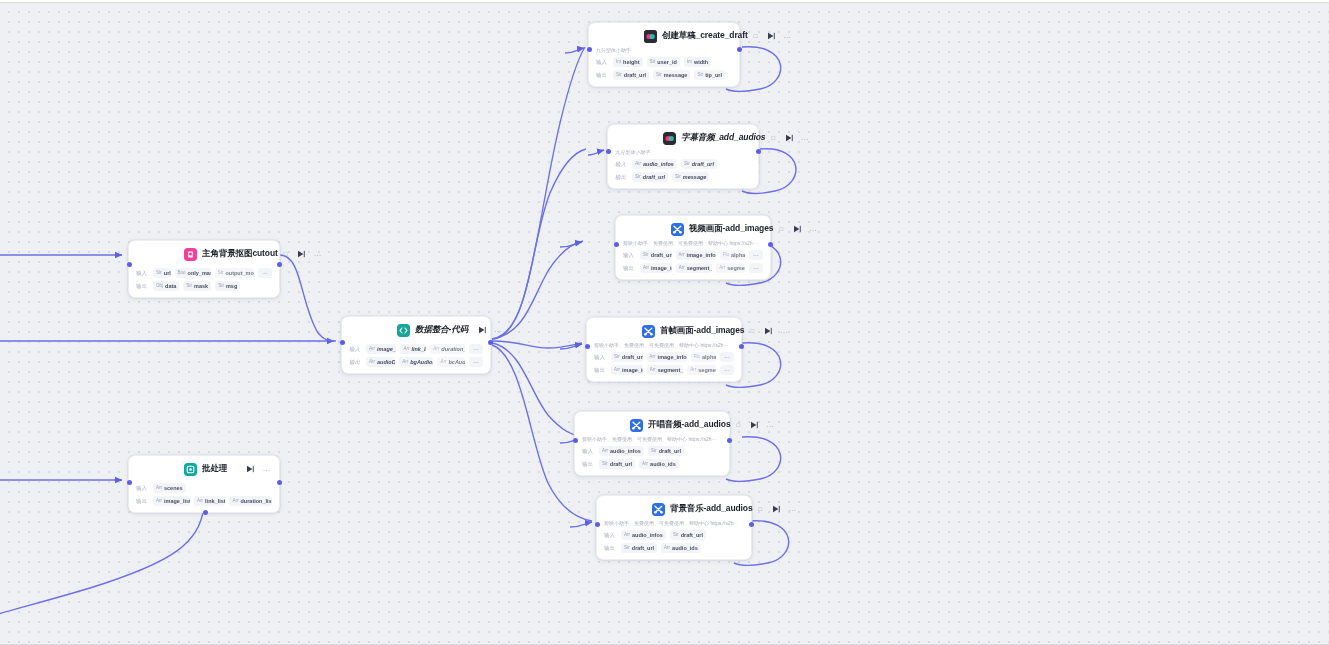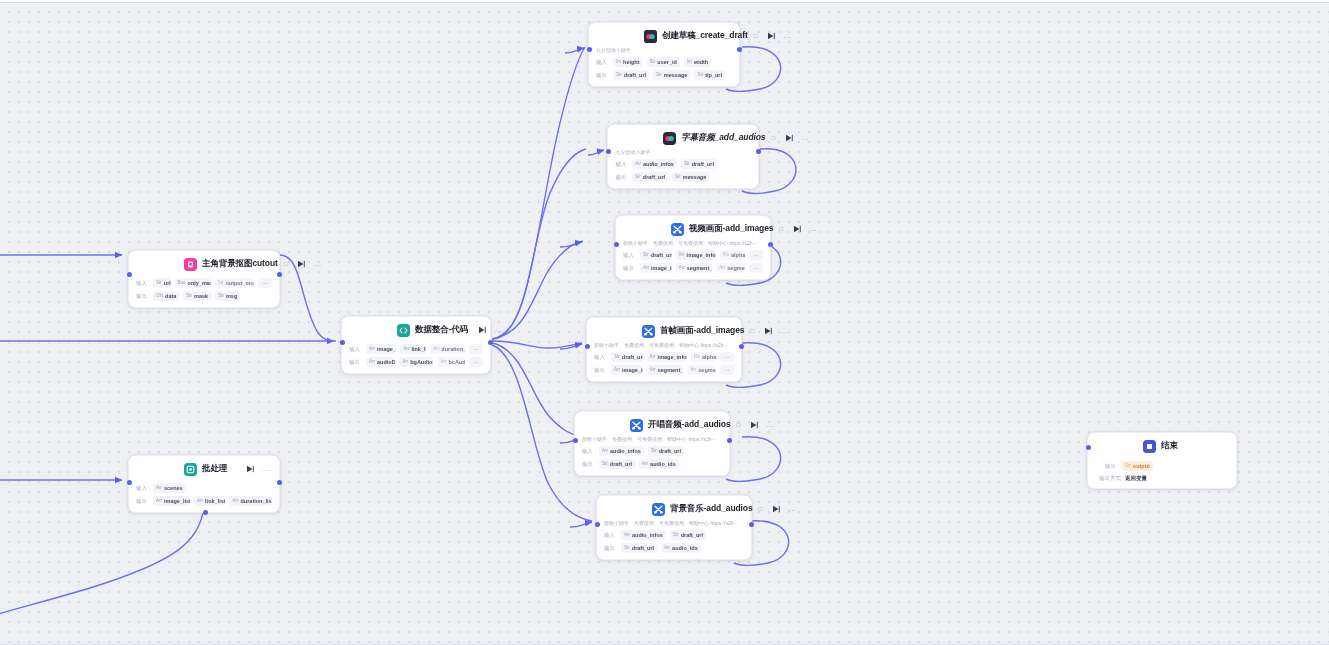--- a/index.html
+++ b/index.html
@@ -520,21 +520,21 @@
         </span>
       <span class="chip">
           <span class="ctype">Arr</span>
           <span>audio_ids</span>
         </span>
     </div>
     <span class="port left" style="top:26px;"></span>
     <span class="port right" style="top:26px;"></span>
   </div>
 
-  <div class="node" style="left:128px; top:247px; width:152px;">
+  <div class="node" style="left:128px; top:237px; width:152px;">
     <div class="node-head">
       <span class="node-icon">
         <svg width="13" height="13" viewBox="0 0 13 13">
             <rect width="13" height="13" rx="3" fill="#f0419a"></rect>
             <path d="M4.2,3.5 h4.6 v6 h-4.6 z" fill="#fff" opacity="0.9"></path>
             <circle cx="6.5" cy="6" r="1.5" fill="#f0419a"></circle>
           </svg>
       </span>
       <span class="node-title">主角背景抠图cutout</span>
       <span class="title-badge">□</span>
@@ -575,21 +575,21 @@
         </span>
       <span class="chip">
           <span class="ctype">Str</span>
           <span>msg</span>
         </span>
     </div>
     <span class="port left" style="top:21px;"></span>
     <span class="port right" style="top:21px;"></span>
   </div>
 
-  <div class="node" style="left:341px; top:313px; width:150px;">
+  <div class="node" style="left:341px; top:313px; width:150px;font-style:italic;">
     <div class="node-head">
       <span class="node-icon">
         <svg width="13" height="13" viewBox="0 0 13 13">
             <rect width="13" height="13" rx="3" fill="#16a79a"></rect>
             <path d="M5,4 L3,6.5 L5,9 M8,4 L10,6.5 L8,9" stroke="#fff" stroke-width="1.1" fill="none" stroke-linecap="round" stroke-linejoin="round"></path>
           </svg>
       </span>
       <span class="node-title">数据整合-代码</span>
       <span class="head-spacer"></span>
       <span class="play-icon">
@@ -675,38 +675,14 @@
       <span class="chip">
           <span class="ctype">Arr</span>
           <span>duration_list</span>
         </span>
     </div>
     <span class="port left" style="top:24px;"></span>
     <span class="port right" style="top:24px;"></span>
     <span class="port bottom" style="left:74px;"></span>
   </div>
 
-  <div class="node" style="left:1087px; top:429px; width:150px;">
-    <div class="node-head">
-      <span class="node-icon">
-        <svg width="13" height="13" viewBox="0 0 13 13">
-            <rect width="13" height="13" rx="3" fill="#4b53d8"></rect>
-            <path d="M4,4 h5 v5 h-5 z" fill="#fff"></path>
-          </svg>
-      </span>
-      <span class="node-title">结束</span>
-      <span class="head-spacer"></span>
-    </div>
-    <div class="io-row" style="margin-top:7px; padding-left:10px;">
-      <span class="io-label">输出</span>
-      <span class="chip orange">
-          <span class="ctype">Str</span>
-          <span>output</span>
-        </span>
-    </div>
-    <div class="meta-row" style="padding-left:4px;">
-      <span class="meta-label">输出方式</span>
-      <span class="meta-value">返回变量</span>
-    </div>
-    <span class="port left" style="top:12px;"></span>
-  </div>
 
 </div>
 
 </body></html>

